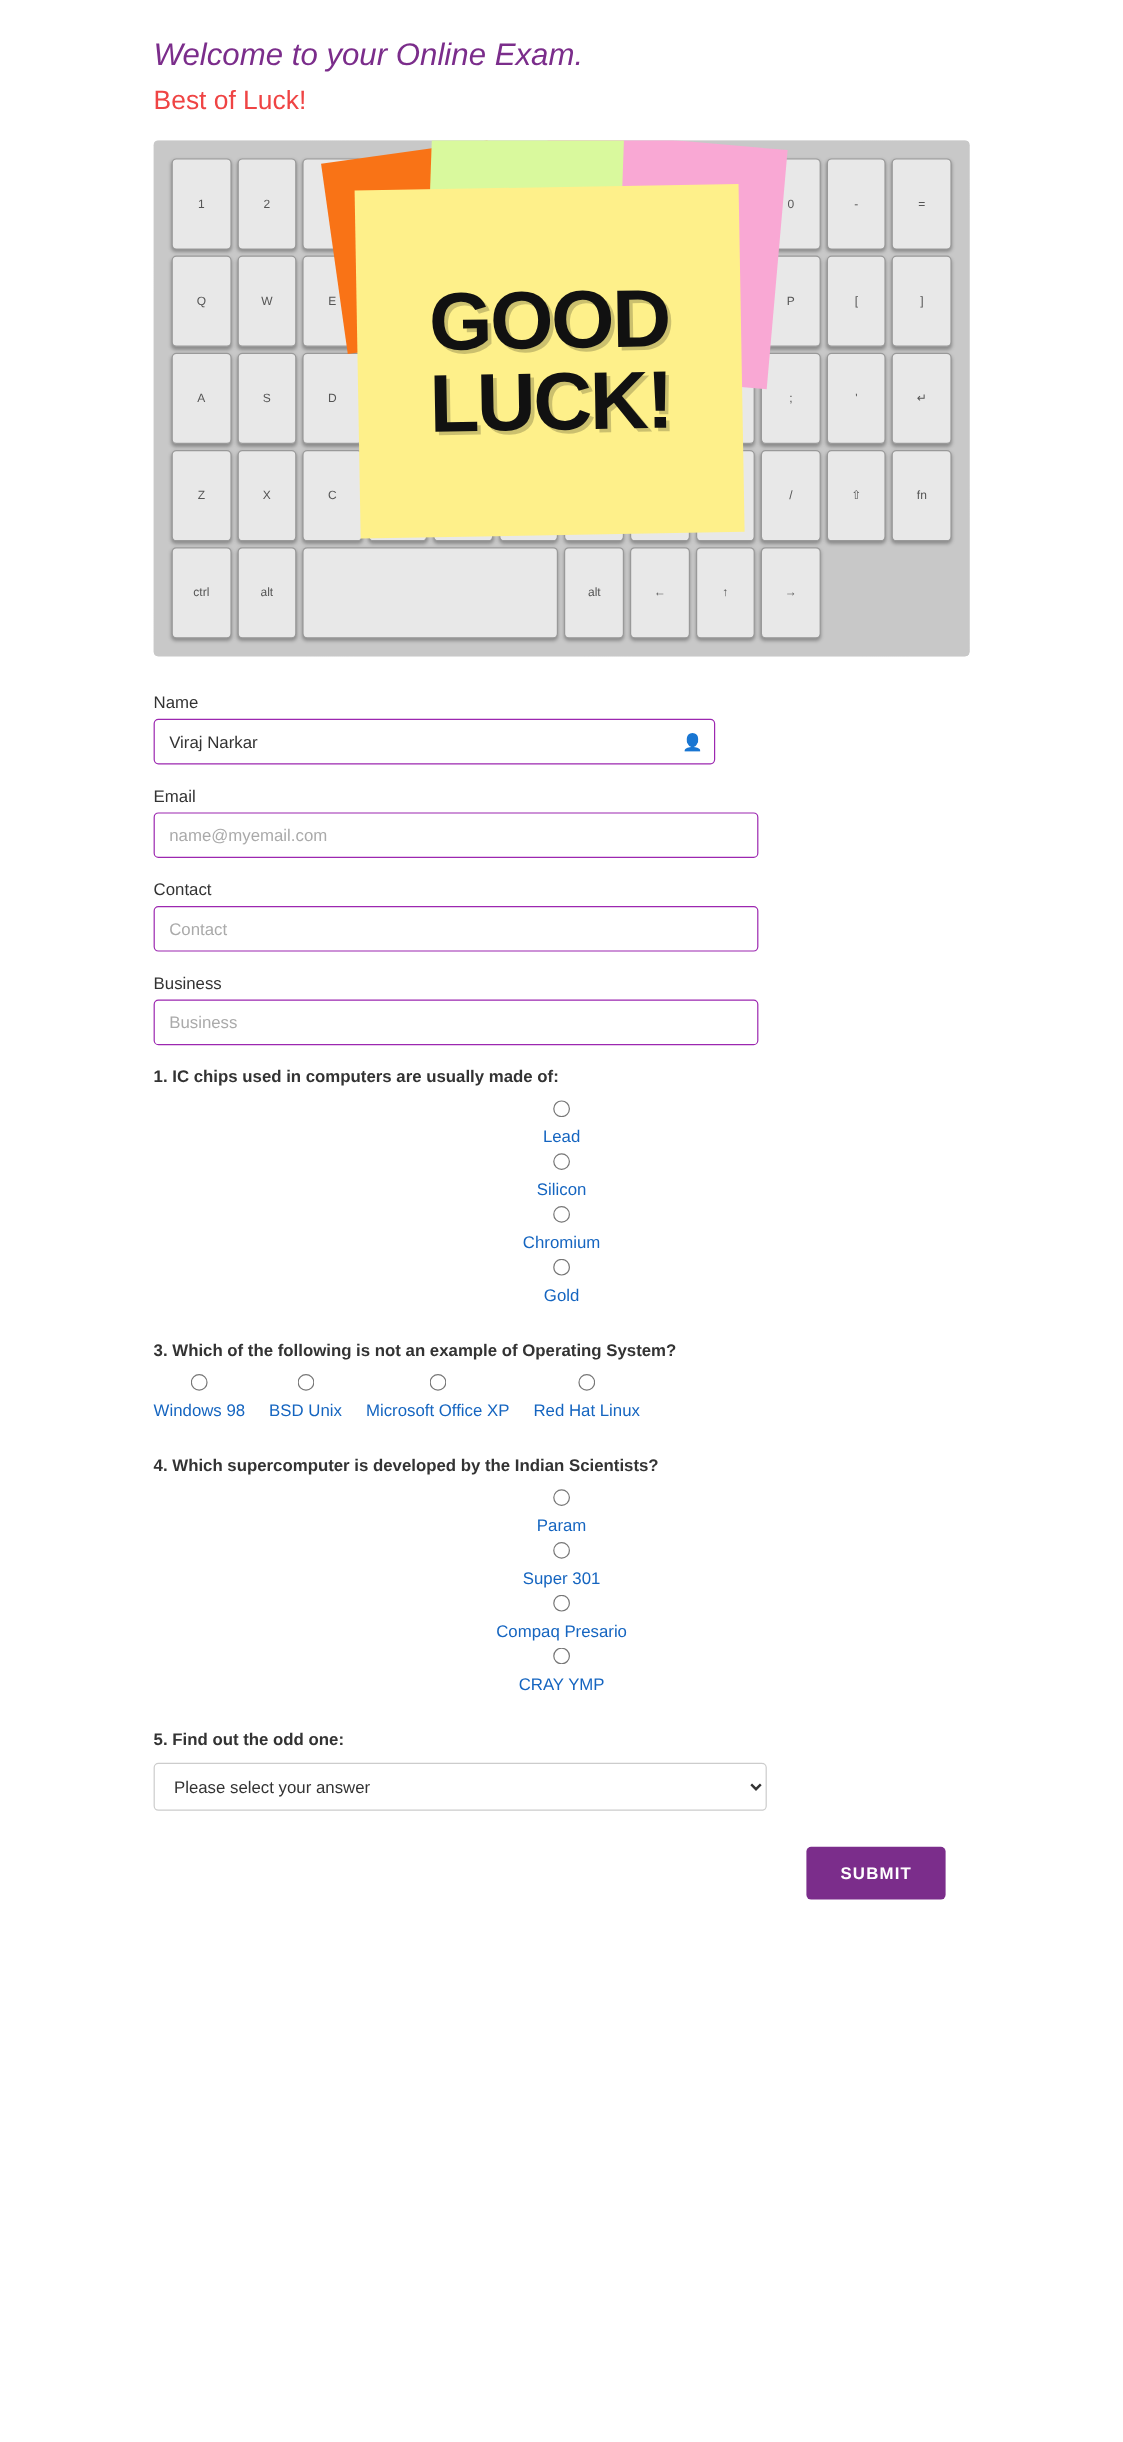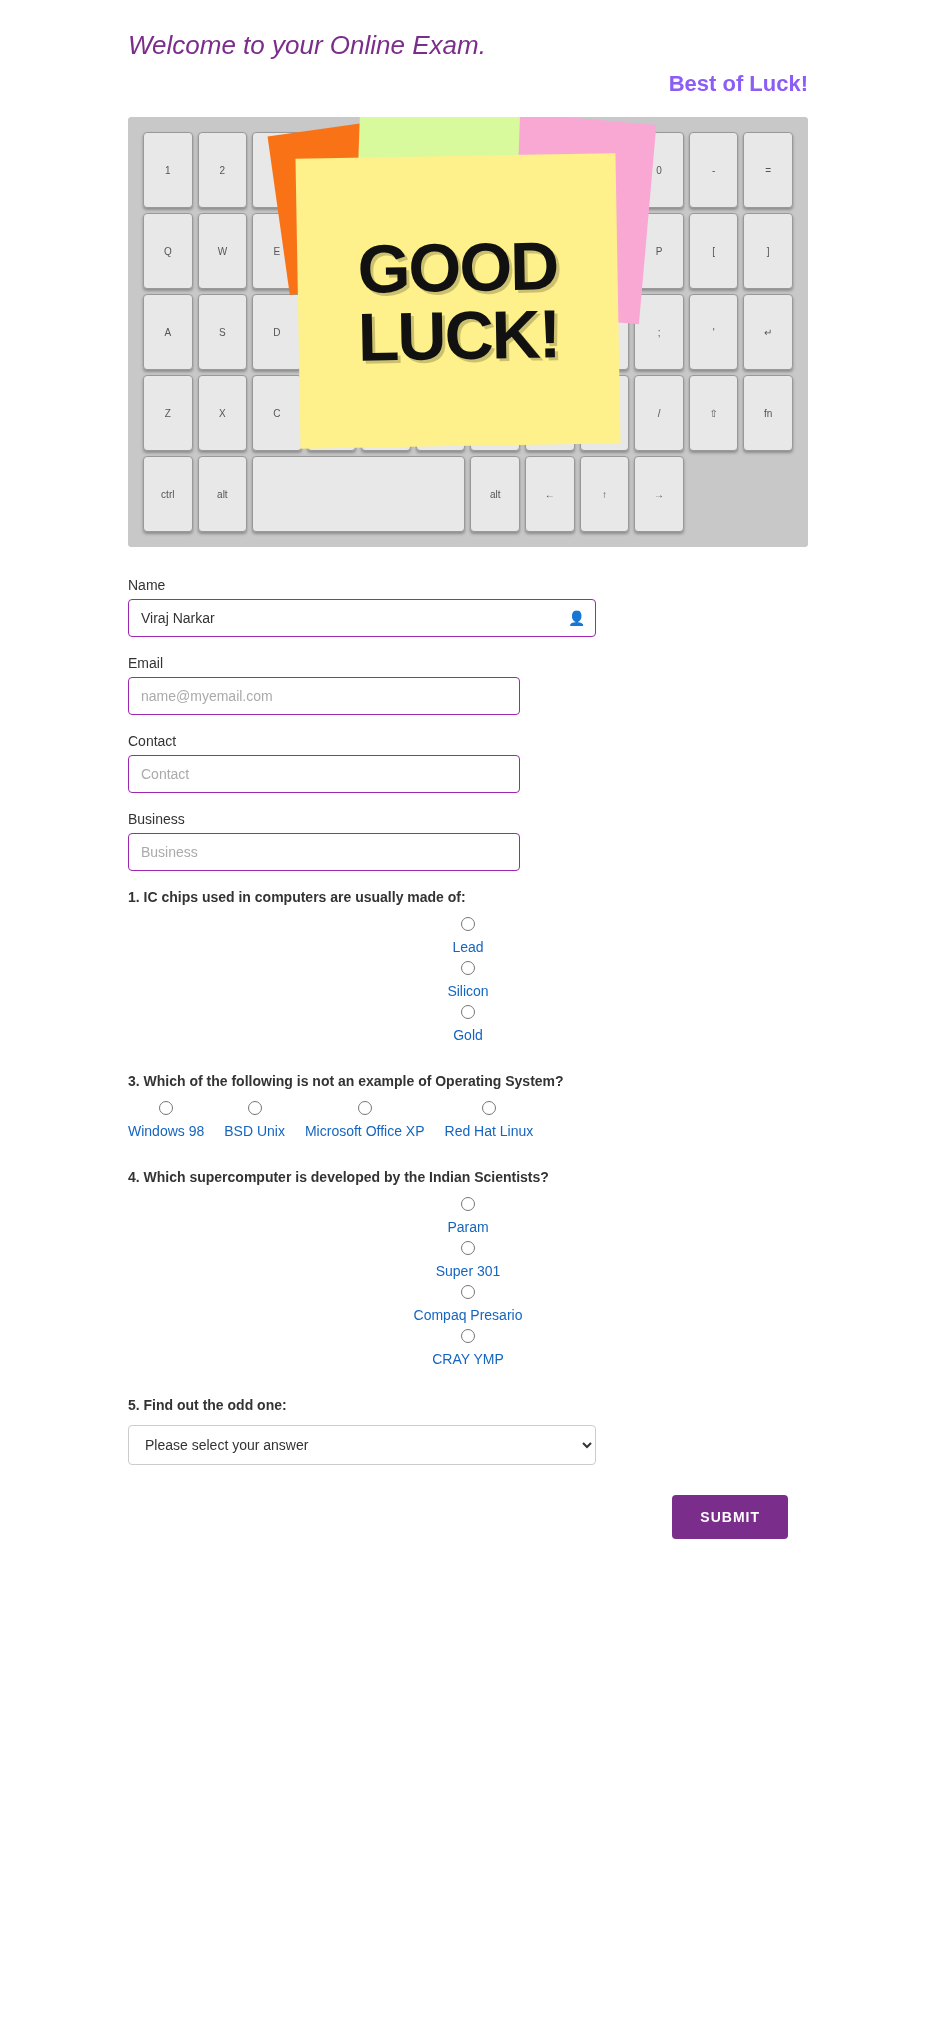--- a/index.html
+++ b/index.html
@@ -29,24 +29,23 @@
       margin-bottom: 10px;
     }
 
     .welcome-title span {
       color: #7b2d8b;
       font-style: italic;
     }
 
     .best-luck {
       font-size: 22px;
-      font-weight: bold;
-      color: #8b5cf6;
+      font-weight: normal;
+      color: #ef4444;
       margin-bottom: 20px;
-      text-align: right;
     }
 
     .hero-image-container {
       width: 100%;
       margin-bottom: 30px;
       border-radius: 4px;
       overflow: hidden;
       height: 430px;
       background: #e8e8e8;
       position: relative;
@@ -166,21 +165,21 @@
 
     .field-label {
       display: block;
       font-size: 14px;
       color: #333;
       margin-bottom: 6px;
       font-weight: normal;
     }
 
     .field-input {
-      width: 392px;
+      width: 504px;
       padding: 10px 12px;
       border: 1px solid #9c27b0;
       border-radius: 4px;
       font-size: 14px;
       color: #333;
       outline: none;
     }
 
     .field-input::placeholder {
       color: #aaa;
@@ -249,21 +248,21 @@
       width: 14px;
       height: 14px;
     }
 
     .option-label {
       color: #1565c0;
     }
 
     
     .answer-select {
-      width: 468px;
+      width: 511px;
       padding: 10px 12px;
       border: 1px solid #ccc;
       border-radius: 4px;
       font-size: 14px;
       color: #333;
       background: #fff;
       cursor: pointer;
       outline: none;
       appearance: auto;
     }
@@ -406,20 +405,24 @@
       <ul class="options-list">
         <li class="option-item">
           <input type="radio" name="q1" value="lead" style="">
           <span class="option-label">Lead</span>
         </li>
         <li class="option-item">
           <input type="radio" name="q1" value="silicon" style="">
           <span class="option-label">Silicon</span>
         </li>
         <li class="option-item">
+          <input type="radio" name="q1" value="chromium" style="">
+          <span class="option-label">Chromium</span>
+        </li>
+        <li class="option-item">
           <input type="radio" name="q1" value="gold" style="">
           <span class="option-label">Gold</span>
         </li>
       </ul>
     </div>
 
     <div class="question-block">
       <p class="question-text">3. Which of the following is not an example of Operating System?</p>
       <ul class="options-list horizontal">
         <li class="option-item">

